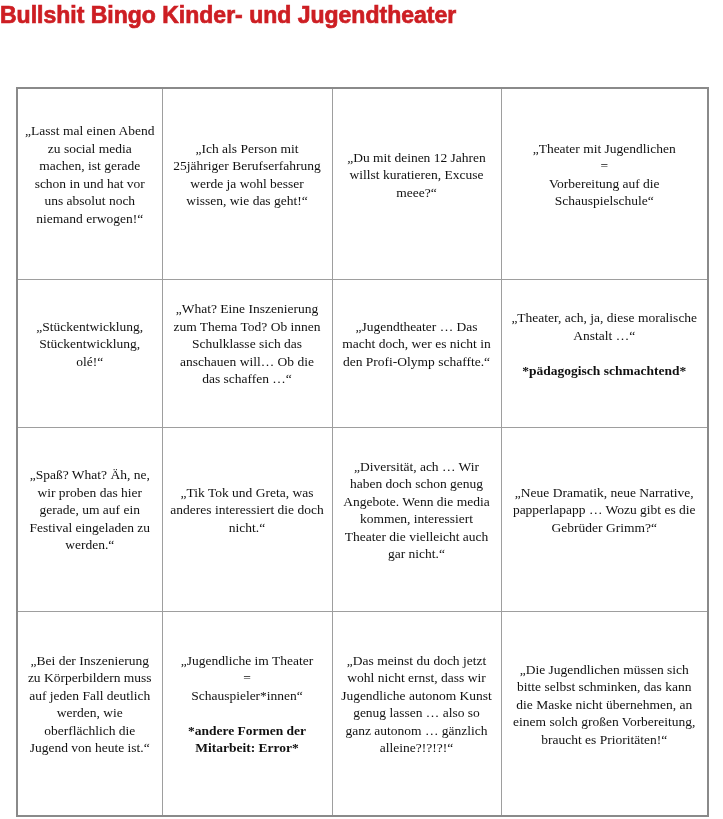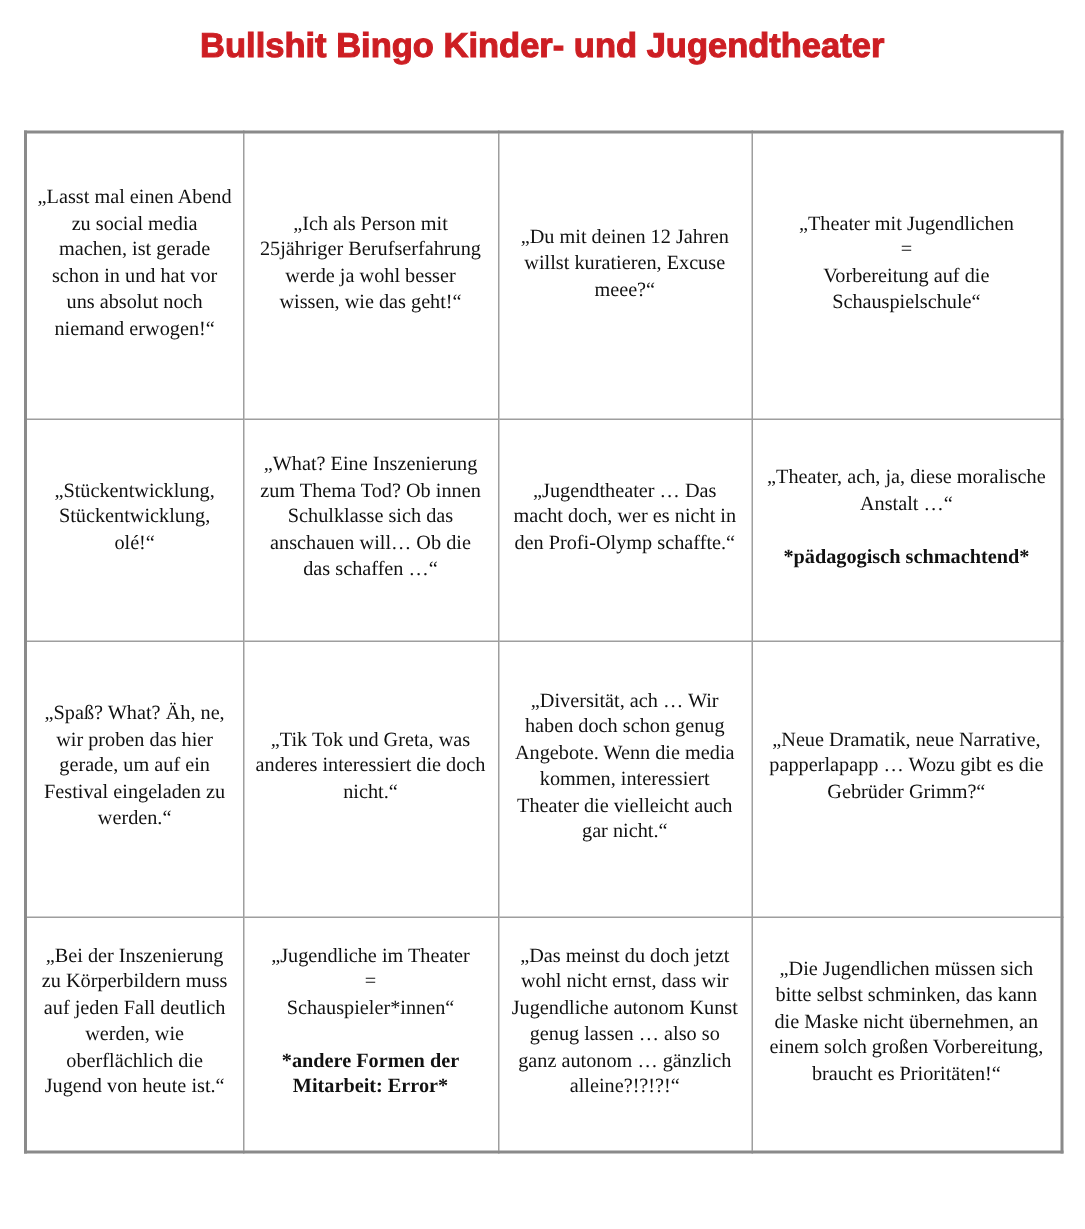--- a/index.html
+++ b/index.html
@@ -10,22 +10,20 @@
   body {
     width: 723px;
     height: 819px;
     position: relative;
     font-family: "Liberation Serif", "DejaVu Serif", serif;
     color: #111111;
     overflow: hidden;
   }
   .page-title {
     margin: 0;
-    padding-top: 15px;
-    text-align: center;
     font-family: "Liberation Sans", "DejaVu Sans", sans-serif;
     font-weight: 900;
     font-size: 23px;
     line-height: 30px;
     letter-spacing: 0px;
     -webkit-text-stroke: 0.7px currentColor;
   }
   table.bingo {
     position: absolute;
     left: 16px;
@@ -41,21 +39,21 @@
     vertical-align: middle;
     padding: 4px 7px 22px 7px;
     font-size: 13.5px;
     line-height: 17.5px;
     white-space: pre-line;
     overflow: hidden;
   }
   table.bingo tr:nth-child(1) { height: 191px; }
   table.bingo tr:nth-child(2) { height: 148px; }
   table.bingo tr:nth-child(3) { height: 184px; }
-  table.bingo tr:nth-child(4) { height: 157px; }
+  table.bingo tr:nth-child(4) { height: 205px; }
   td .normal { font-style: normal; font-weight: normal; }
   td .italic { font-weight: normal; }
   td .bold-italic { font-weight: bold; }
 </style>
 </head>
 <body>
 
 <h1 class="page-title" style="color: rgb(205, 30, 35);">Bullshit Bingo Kinder- und Jugendtheater</h1>
 
 <table class="bingo">

